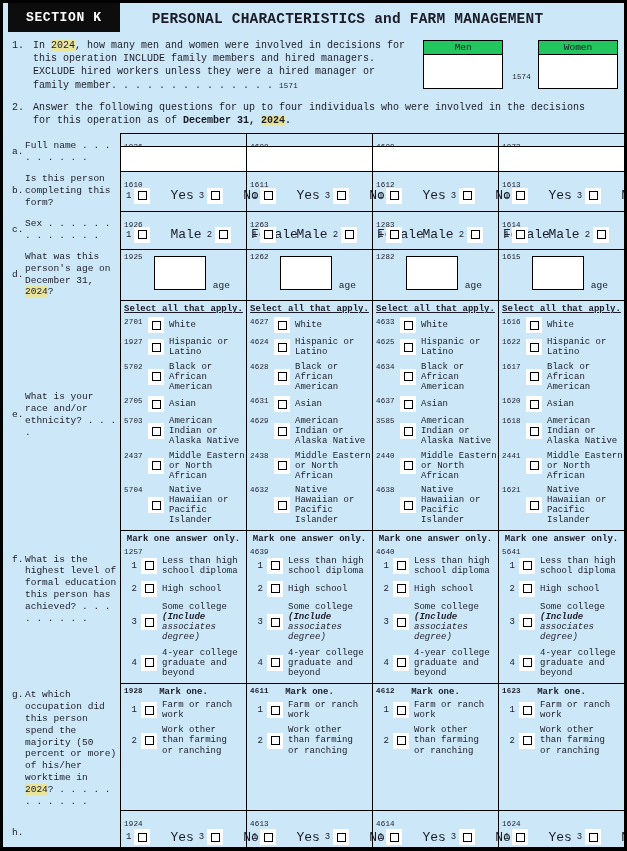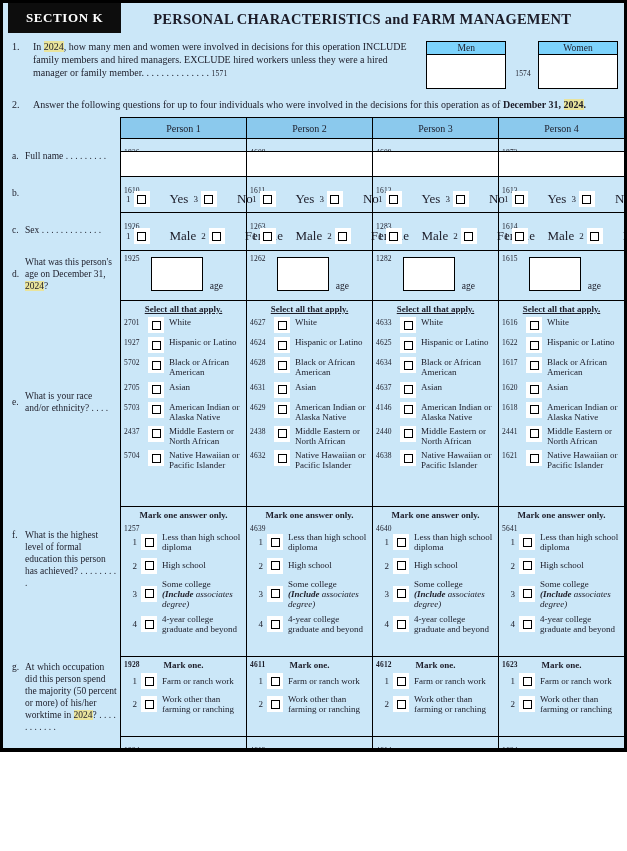--- a/index.html
+++ b/index.html
@@ -1,38 +1,38 @@
 <!DOCTYPE html>
 <html><head>
 <meta charset="utf-8">
 <style>
   * { box-sizing: border-box; }
   html,body { margin:0; padding:0; background:#ffffff; }
   .page {
-    position:relative; width:627px; height:752px;
+    position:relative; width:627px; height:851px;
     background:#cbe7f8; border:3px solid #000; border-bottom-width:4px;
-    font-family:Liberation Serif, serif;
+    font-family:Liberation Mono, monospace;
     color:#1c1c28; overflow:hidden;
   }
   .hl { background:#e9e49c; }
   .topbar { display:flex; align-items:center; }
   .section-box { background:#0d0d0d; color:#fff; font-weight:bold; font-size:13px;
     letter-spacing:.6px; padding:7px 18px; margin-left:5px; }
   .title { font-weight:bold; font-size:14.5px; letter-spacing:.2px; margin-left:32px; margin-top:2px; }
 
   .qrow { display:flex; align-items:flex-start; }
   .q1 { margin:7px 6px 0 9px; }
   .q2 { margin:9px 6px 0 9px; }
   .qnum { width:21px; flex:none; font-size:10px; line-height:1.32; }
   .qtext { font-size:10px; line-height:1.32; }
   .q1text { width:389px; }
   .q2text { width:560px; }
   .code { font-size:7.5px; letter-spacing:.2px; }
   .entrybox { width:80px; flex:none; background:#fff; border:1px solid #000; margin-left:7px; margin-top:1px; }
-  .eb-head { background:#7dd3fc; border-bottom:1px solid #000; text-align:center; font-size:9.5px; padding:1px 0; }
+  .eb-head { background:#22c55e; border-bottom:1px solid #000; text-align:center; font-size:9.5px; padding:1px 0; }
   .eb-body { height:33px; }
   .sidecode { align-self:flex-end; margin-left:9px; margin-bottom:11px; }
 
   .ftable { margin:6px 0 0 5px; width:617px; }
   .trow { display:flex; }
   .rlabel { width:112px; flex:none; display:flex; gap:3px; padding:2px 3px 2px 4px;
     font-size:9.5px; line-height:1.25; align-items:center; }
   .rlabel.top { align-items:flex-start; }
   .rlabel.padf { padding-top:24px; }
   .rlabel.padg { padding-top:6px; }
@@ -64,21 +64,21 @@
   .olabel-inline { font-size:13px; margin:0 5px 0 20px; white-space:nowrap; }
 
   .agewrap { display:flex; flex:1; padding:2px 3px; }
   .agewrap .code { align-self:flex-start; margin-top:1px; }
   .agebox { width:52px; height:34px; background:#fff; border:1px solid #000; margin-left:11px; margin-top:4px; }
   .ageunit { font-size:9.5px; align-self:flex-end; margin:6px 0 7px 7px; }
 
   .mhead { font-size:9px; font-weight:bold; text-align:center; padding:3px 0 3px; flex:none; }
   .mhead-race { text-decoration:underline;text-align:center; }
   .mhead-inline { position:relative; }
-  .ropt { display:flex; margin-bottom:4px; padding-left:3px; }
+  .ropt { display:flex; align-items:center; margin-bottom:4px; padding-left:3px; }
   .rcode { width:24px; flex:none; align-self:flex-start; margin-top:1px; }
   .rlab { font-size:9px; line-height:1.13; margin-left:5px; width:80px; }
   .nopts { position:relative; flex:1; }
   .nopts-pad { padding-top:9px; }
   .abscode { position:absolute; top:1px; left:3px; }
   .mhead-inline .abscode { top:3px; }
   .nopt { display:flex; align-items:center; margin-bottom:5px; }
   .nopt .onum { width:16px; flex:none; text-align:right; margin-right:4px; }
   .bi { font-weight:bold; font-style:italic; }
   .it { font-style:italic; }
@@ -107,29 +107,20 @@
     </div>
   </div>
 
   <div class="qrow q2">
     <div class="qnum">2.</div>
     <div class="qtext q2text"><span>Answer the following questions for up to four individuals who were involved in the decisions for this operation as of </span><b>December 31, </b><b class="hl">2024</b><b>.</b></div>
   </div>
 
   <div class="ftable">
 
-    <div class="trow hrow">
-      <div class="rlabel"></div>
-      <div class="cells">
-        <div class="pcell phead">Person 1</div>
-        <div class="pcell phead">Person 2</div>
-        <div class="pcell phead">Person 3</div>
-        <div class="pcell phead">Person 4</div>
-      </div>
-    </div>
 
     <div class="trow ra">
       <div class="rlabel">
         <span class="rletter">a.</span>
         <span class="rtext"><span>Full name</span><span> . . . . . . . . .</span></span>
       </div>
       <div class="cells">
           <div class="pcell">
             <div class="codestrip"><span class="code">1836</span></div>
             <div class="nameinput"></div>
@@ -145,20 +136,21 @@
           <div class="pcell">
             <div class="codestrip"><span class="code">1873</span></div>
             <div class="nameinput"></div>
           </div>
         </div>
     </div>
 
     <div class="trow rb">
       <div class="rlabel">
         <span class="rletter">b.</span>
+        <span class="rtext"><span>Is this person completing this form?</span><span></span></span>
       </div>
       <div class="cells">
           <div class="pcell">
             <div class="codestrip"><span class="code">1610</span></div>
             <div class="inline-opts">
               <span class="onum">1</span>
               <span class="patch">
                 <span class="box"></span>
               </span>
               <span class="olabel-inline">Yes</span>
@@ -457,21 +449,21 @@
               <div class="rlab">Black or African American</div>
             </div>
             <div class="ropt">
               <span class="code rcode">4637</span>
               <span class="patch">
                 <span class="box"></span>
               </span>
               <div class="rlab">Asian</div>
             </div>
             <div class="ropt">
-              <span class="code rcode">4146</span>
+              <span class="code rcode">3585</span>
               <span class="patch">
                 <span class="box"></span>
               </span>
               <div class="rlab">American Indian or Alaska Native</div>
             </div>
             <div class="ropt">
               <span class="code rcode">2440</span>
               <span class="patch">
                 <span class="box"></span>
               </span>

